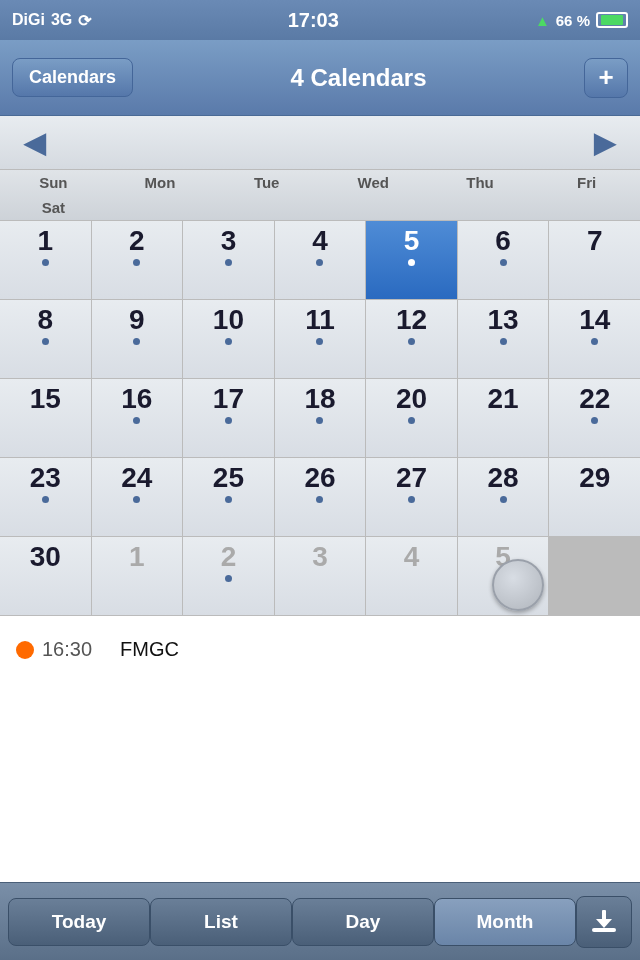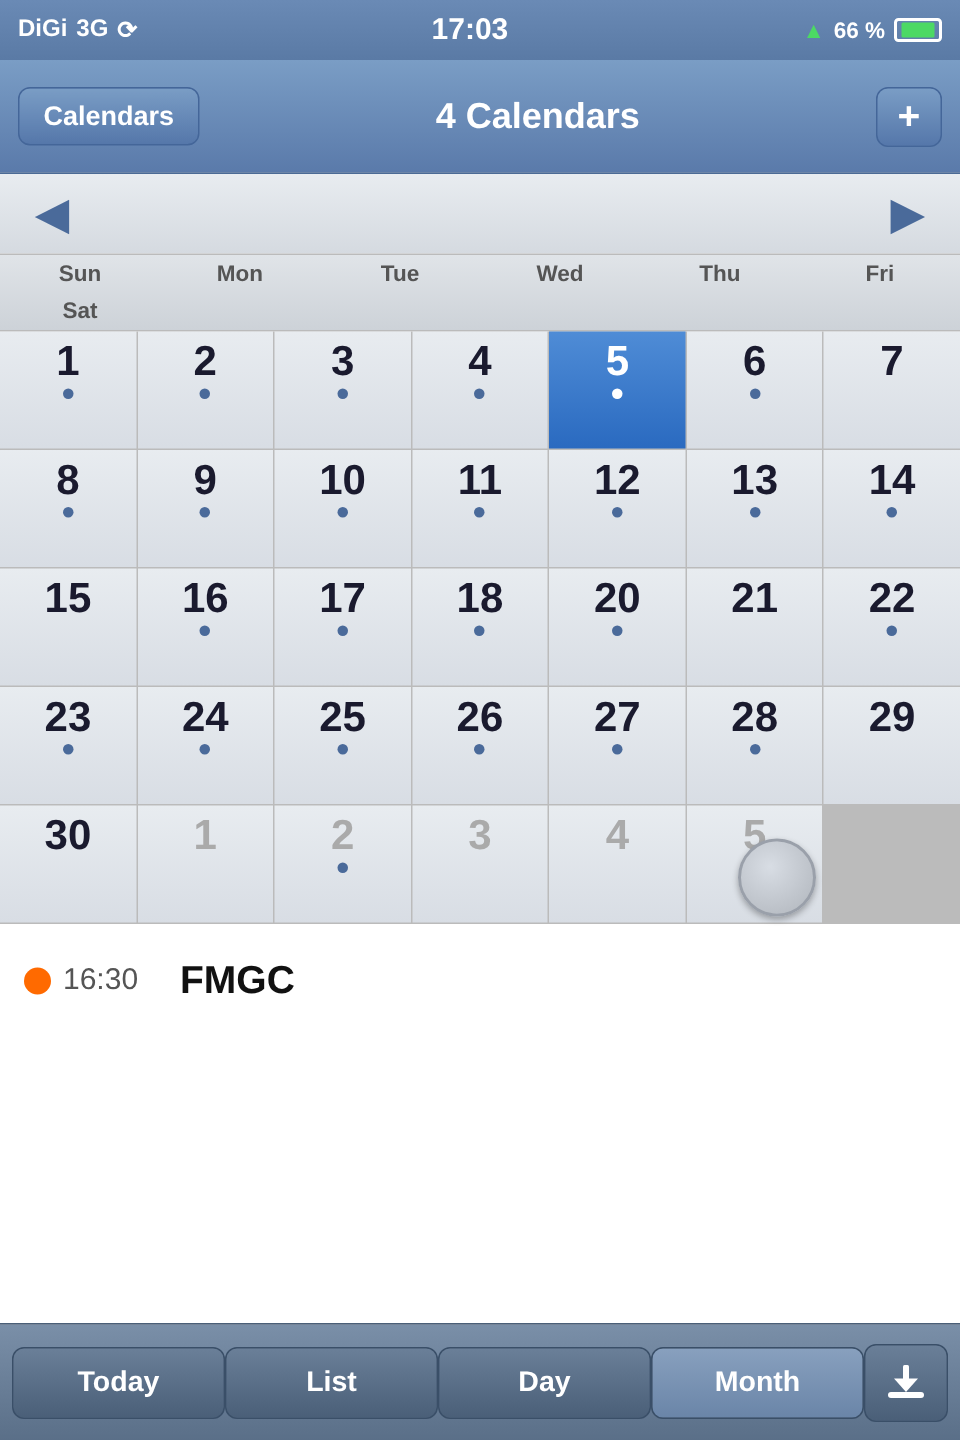--- a/index.html
+++ b/index.html
@@ -178,22 +178,22 @@
       background: #ff6a00;
       flex-shrink: 0;
     }
     .event-time {
       font-size: 20px;
       color: #555;
       font-weight: 400;
       min-width: 70px;
     }
     .event-title {
-      font-size: 26px;
-      font-weight: bold;
+      font-size: 20px;
+      font-weight: normal;
       color: #111;
     }
 
     
     #spacer { background: white; flex: 1; }
 
     
     #bottom-toolbar {
       height: 78px;
       background: linear-gradient(180deg, #7a8fa8 0%, #5a6f88 100%);

